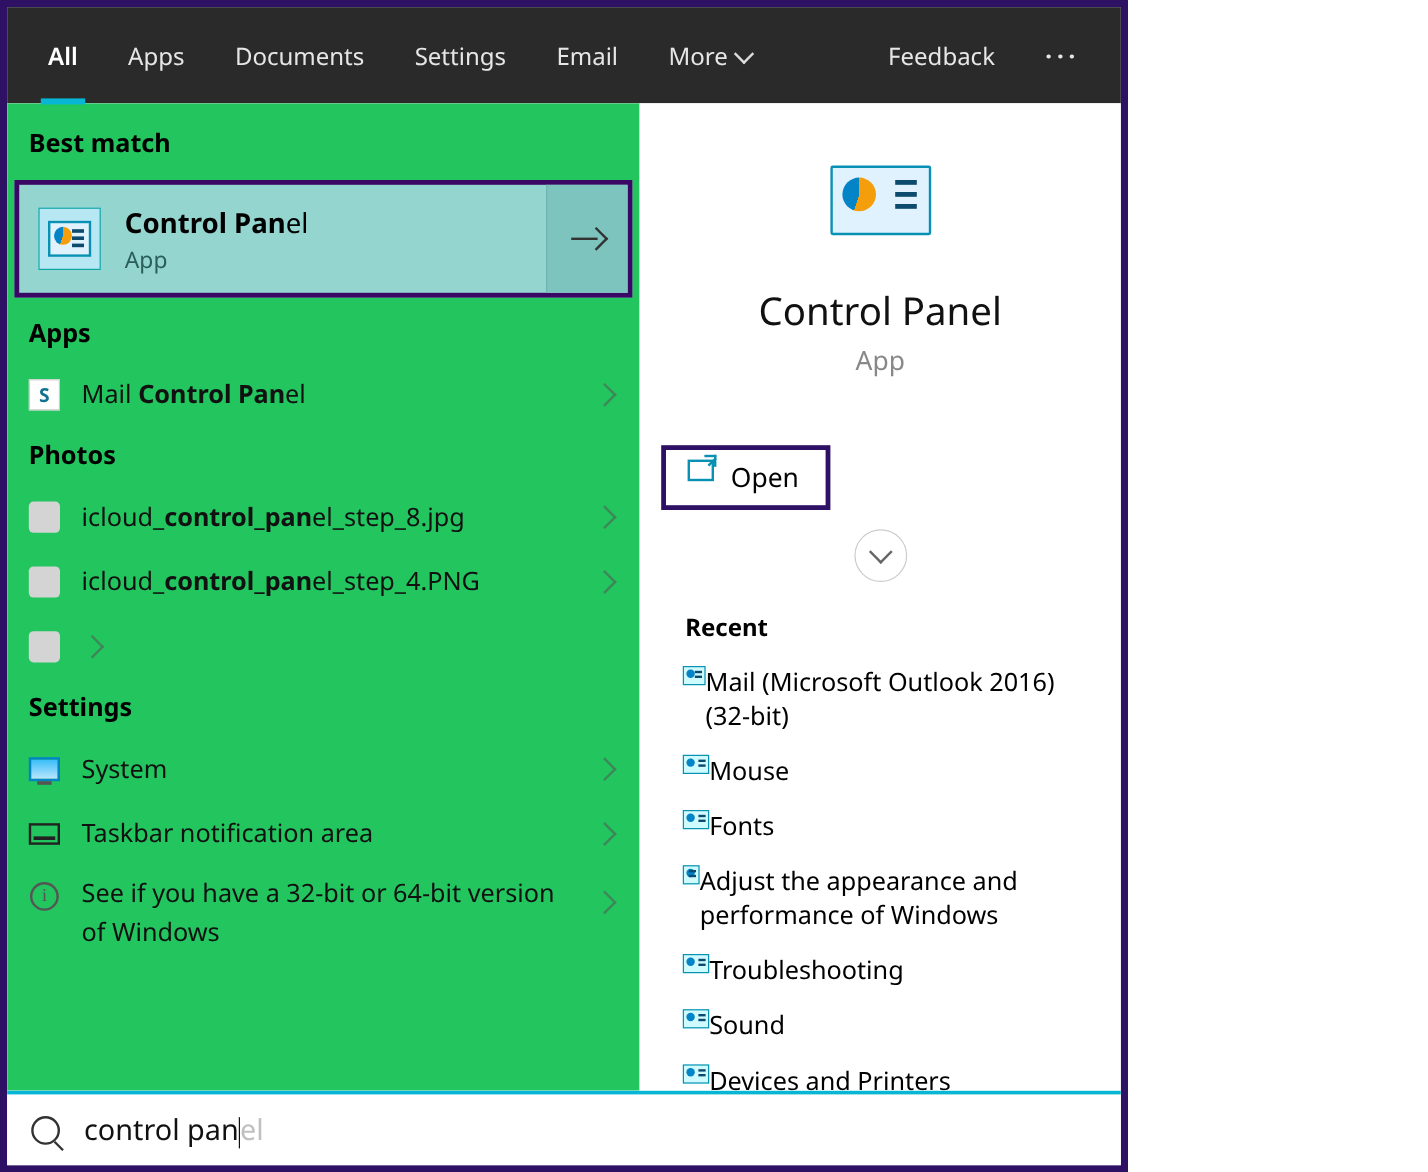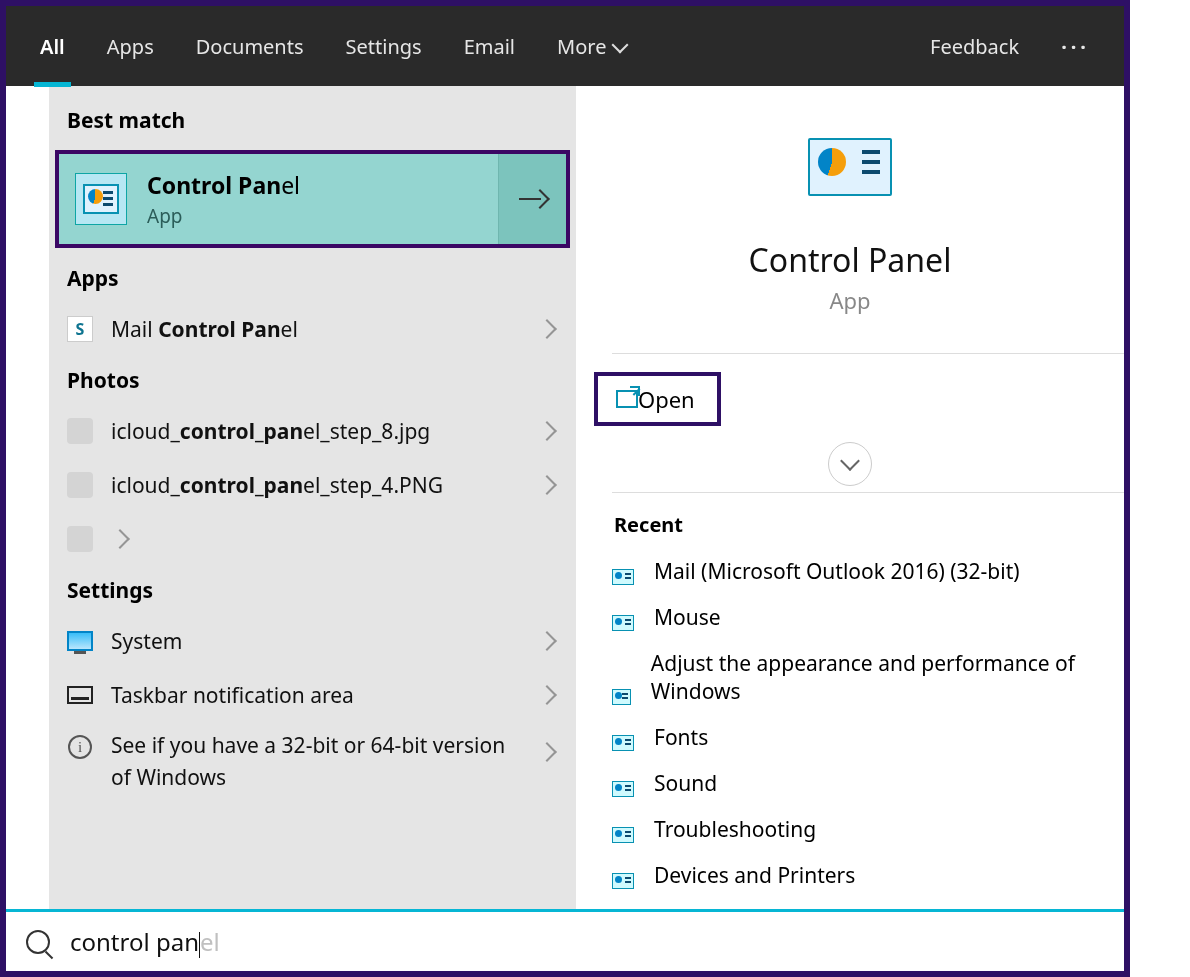--- a/index.html
+++ b/index.html
@@ -1,27 +1,27 @@
 <!DOCTYPE html>
 <html><head>
 <meta charset="utf-8">
 <style>
   * { box-sizing: border-box; margin: 0; padding: 0; }
   html, body { width: 1190px; height: 977px; font-family: "Segoe UI", system-ui, sans-serif; font-size: 20px; background:#fff;}
-  .root { width: 1130px; height: 977px; border: 6px solid #2e1065; display:flex; flex-direction:column; position: relative;}
+  .root { width: 940px; height: 977px; border: 6px solid #2e1065; display:flex; flex-direction:column; position: relative;}
   
   .tabbar { height: 80px; background:#2a2a2a; display:flex; align-items:center; padding:0 28px; color:#eee; gap:30px;}
   .tabbar .tab { padding:25px 6px; color:#e6e6e6; cursor:pointer; position:relative;}
   .tabbar .tab.active { color:#fff; font-weight:600;}
   .tabbar .tab.active::after { content:""; position:absolute; left:0; right:0; bottom:-2px; height:5px; background:#06b6d4;}
   .tabbar .spacer { flex:1;}
   .tabbar .dots { letter-spacing:4px; font-weight:bold;}
   .content { flex:1; display:flex; overflow:hidden;}
   
-  .left { width:527px; background:#e5e5e5; overflow-y:hidden; padding-top:10px;margin-left:43px;}
+  .left { width:527px; background:#22c55e; overflow-y:hidden; padding-top:10px;}
   .sec-h { font-weight:700; font-size:21px; padding:10px 18px; color:#000;}
   .best-card { margin:6px 6px; border:4px solid #3b0764; background:#94d5d0; display:flex; align-items:stretch; height:98px; position:relative;}
   .best-main { flex:1; display:flex; align-items:center; padding:6px 16px; gap:20px;}
   .cp-tile { width:52px; height:52px; background:#b7e7f3; border:1px solid #0ea5a5; display:flex; align-items:center; justify-content:center;}
   .cp-inner { width:36px; height:30px; border:2px solid #0891b2; background:#e0f2fe; position:relative;}
   .cp-inner::before { content:""; position:absolute; width:15px; height:15px; border-radius:50%; background:conic-gradient(#f59e0b 0 55%,#0284c7 55% 100%); left:3px; top:3px;}
   .cp-inner::after { content:""; position:absolute; width:10px; height:3px; background:#0c4a6e; right:4px; top:5px; box-shadow:0 6px 0 #0c4a6e, 0 12px 0 #0c4a6e;}
   .best-text .title { font-size:23px; font-weight:400; color:#000;}
   .best-text .title .bold { font-weight:700;}
   .best-text .sub { font-size:19px; color:#2b5d59; margin-top:2px;}
@@ -40,30 +40,30 @@
   .right { flex:1; background:#fff; display:flex; flex-direction:column;}
   .detail-head { display:flex; flex-direction:column; align-items:center; padding:50px 0 28px 0;}
   .big-cp { width:84px; height:58px; border:2px solid #0891b2; border-radius:2px; background:#e0f2fe; position:relative;}
   .big-cp::before { content:""; position:absolute; width:28px; height:28px; border-radius:50%; background:conic-gradient(#f59e0b 0 55%, #0284c7 55% 100%); left:8px; top:8px;}
   .big-cp::after { content:""; position:absolute; width:18px; height:4px; background:#0c4a6e; right:10px; top:10px; box-shadow:0 10px 0 #0c4a6e, 0 20px 0 #0c4a6e;}
   .big-cp-wrap { border:2px solid transparent; padding:0;}
   .detail-title { margin-top:40px; font-size:32px; color:#111; font-weight:400;}
   .detail-sub { font-size:22px; color:#888; margin-top:4px;}
   .divider { height:1px; background:#ddd; margin:10px 0 0 36px;}
   .actions { padding:18px 14px 10px 18px;}
-  .open-btn { display:inline-flex; align-items:center; border:4px solid #2e1065; padding:8px 22px 8px 18px; cursor:pointer; font-size:22px;}
+  .open-btn { display:inline-flex; align-items:flex-start; gap:14px; border:4px solid #2e1065; padding:8px 22px 8px 18px; cursor:pointer; font-size:22px;}
   .open-ico { width:22px; height:18px; border:2px solid #0891b2; position:relative; display:inline-block;}
   .open-ico::after{content:""; position:absolute; top:-6px; right:-4px; width:8px; height:8px; border-top:2px solid #0891b2; border-right:2px solid #0891b2;}
   .open-ico::before{content:""; position:absolute; top:-4px; right:-3px; width:9px; height:2px; background:#0891b2; transform:rotate(-45deg); transform-origin:right top;}
   .expand-wrap { display:flex; justify-content:center; margin:6px 0 6px 0;}
   .expand-circle { width:44px; height:44px; border:1px solid #ccc; border-radius:50%; display:flex; align-items:center; justify-content:center; cursor:pointer;}
   .expand-circle .dn { width:14px; height:14px; border-left:2px solid #666; border-bottom:2px solid #666; transform:rotate(-45deg); margin-top:-6px;}
   .divider2 { height:1px; background:#ddd; margin:0 0 0 36px;}
   .recent-h { font-size:20px; font-weight:700; padding:18px 0 10px 38px;}
-  .recent-row { display:flex; align-items:flex-end; padding:9px 36px; gap:20px; font-size:21px; cursor:pointer;}
+  .recent-row { display:flex; align-items:flex-start; padding:9px 36px; font-size:21px; cursor:pointer;}
   .mini-cp { width:22px; height:16px; border:1px solid #0891b2; background:#cffafe; position:relative;}
   .mini-cp::before{content:""; position:absolute; width:7px; height:7px; border-radius:50%; background:#0284c7; left:2px; top:2px;}
   .mini-cp::after{content:""; position:absolute; width:6px; height:2px; background:#0c4a6e; right:2px; top:3px; box-shadow:0 4px 0 #0c4a6e;}
   
   .searchbar { height:62px; border-top:3px solid #06b6d4; background:#fff; display:flex; align-items:center; padding:0 20px; gap:20px;}
   .search-ico { width:24px; height:24px; border:2px solid #333; border-radius:50%; position:relative;}
   .search-ico::after { content:""; position:absolute; width:10px; height:2px; background:#333; bottom:-4px; right:-6px; transform:rotate(45deg);}
   .search-input { flex:1; border:none; outline:none; font-size:24px; color:#111;}
   .search-input::placeholder { color:#bbb;}
   .info-icon { width:24px; height:24px; border:2px solid #555; border-radius:50%; display:flex; align-items:center; justify-content:center; font-size:15px; color:#555; font-family:serif;}
@@ -196,33 +196,33 @@
         <div class="recent-row">
             <span class="mini-cp"></span>
             <span>Mail (Microsoft Outlook 2016) (32-bit)</span>
           </div>
         <div class="recent-row">
             <span class="mini-cp"></span>
             <span>Mouse</span>
           </div>
         <div class="recent-row">
             <span class="mini-cp"></span>
+            <span>Fonts</span>
+          </div>
+        <div class="recent-row">
+            <span class="mini-cp"></span>
             <span>Adjust the appearance and performance of Windows</span>
           </div>
         <div class="recent-row">
             <span class="mini-cp"></span>
-            <span>Fonts</span>
+            <span>Troubleshooting</span>
           </div>
         <div class="recent-row">
             <span class="mini-cp"></span>
             <span>Sound</span>
-          </div>
-        <div class="recent-row">
-            <span class="mini-cp"></span>
-            <span>Troubleshooting</span>
           </div>
         <div class="recent-row">
             <span class="mini-cp"></span>
             <span>Devices and Printers</span>
           </div>
       </div>
     </div>
   </div>
 
   <div class="searchbar">

